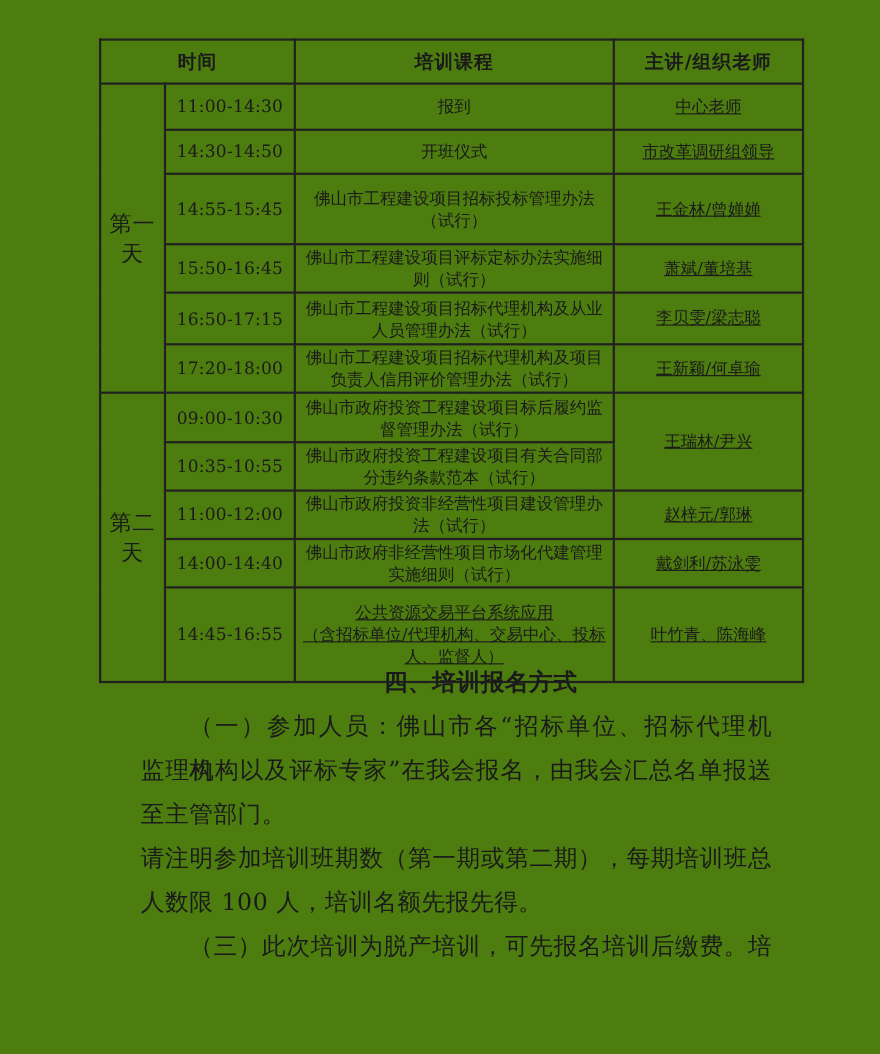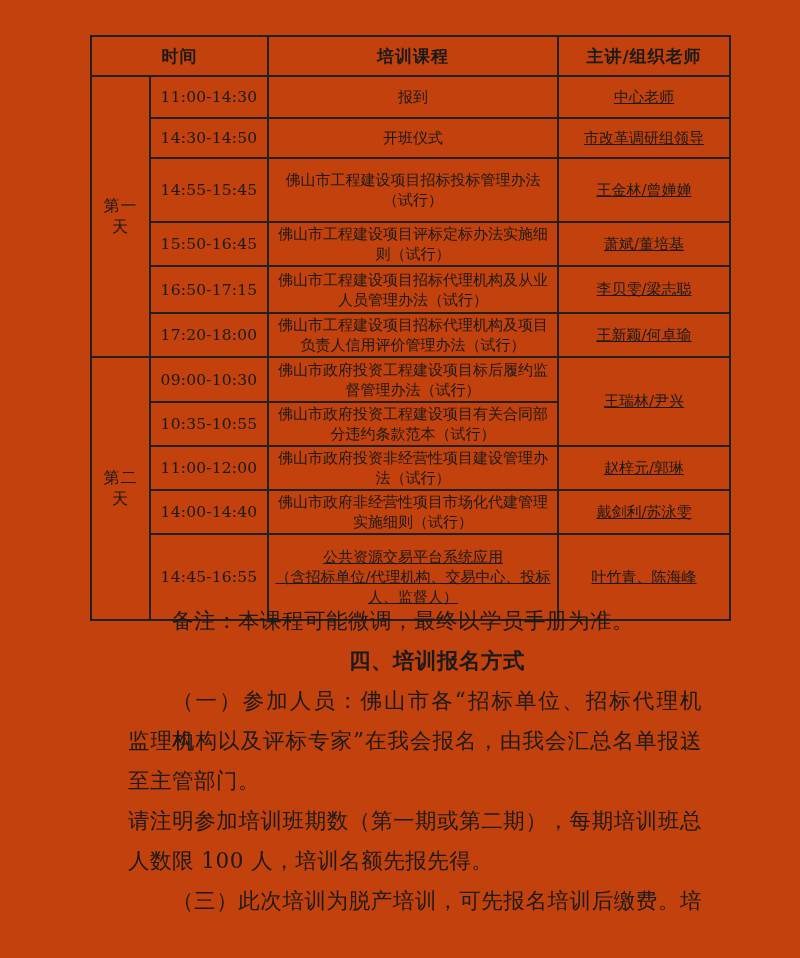--- a/index.html
+++ b/index.html
@@ -1,21 +1,21 @@
 <!DOCTYPE html>
 <html><head>
 <meta charset="utf-8">
 <style>
   html, body { margin: 0; padding: 0; background: #e9e9e9; }
   .page {
     position: relative;
     width: 800px;
     height: 958px;
     margin: 0 auto;
-    background: #c2410c;
+    background: #4d7c0f;
     color: #1a1a1a;
     font-family: "DejaVu Serif", "Liberation Serif", serif;
     overflow: hidden;
   }
 
   
   table.schedule {
     position: absolute;
     left: 90px;
     top: 35px;
@@ -28,21 +28,21 @@
     text-align: center;
     vertical-align: middle;
     padding: 1px 4px;
     overflow: hidden;
   }
   table.schedule th {
     font-size: 17px;
     font-weight: bold;
     letter-spacing: 1px;
   }
-  td.day { font-size: 16px; letter-spacing: 1px; }
+  td.day { font-size: 20px; letter-spacing: 1px; }
   td.time { font-size: 15.5px; letter-spacing: 0.2px; white-space: nowrap; margin-top: 48px; }
   td.course { font-size: 15px; line-height: 20px; padding: 2px 5px; margin-left: 32px; }
   td.teacher { font-size: 15px; text-decoration: underline; }
   .course-line { display: block; text-decoration: underline; }
 
   
   .doc-text {
     position: absolute;
     left: 128px;
     top: 601px;
@@ -132,21 +132,20 @@
         <td class="course">
           <span class="course-line">公共资源交易平台系统应用</span>
           <span class="course-line">（含招标单位/代理机构、交易中心、投标人、监督人）</span>
         </td>
         <td class="teacher">叶竹青、陈海峰</td>
       </tr>
     </tbody>
   </table>
 
   <div class="doc-text">
-    <div class="line indent">备注：本课程可能微调，最终以学员手册为准。</div>
     <div class="line indent heading">四、培训报名方式</div>
     <div class="line indent fill">（一）参加人员：佛山市各“招标单位、招标代理机构、</div>
     <div class="line fill">监理机构以及评标专家”在我会报名，由我会汇总名单报送</div>
     <div class="line">至主管部门。</div>
     <div class="line fill">请注明参加培训班期数（第一期或第二期），每期培训班总</div>
     <div class="line">人数限 100 人，培训名额先报先得。</div>
     <div class="line indent fill">（三）此次培训为脱产培训，可先报名培训后缴费。培</div>
   </div>
 
 </div>

